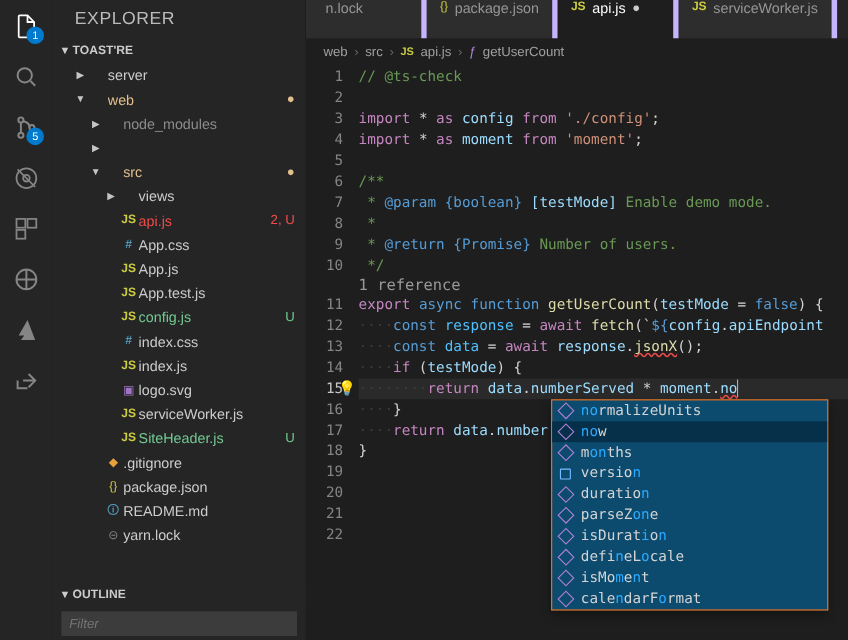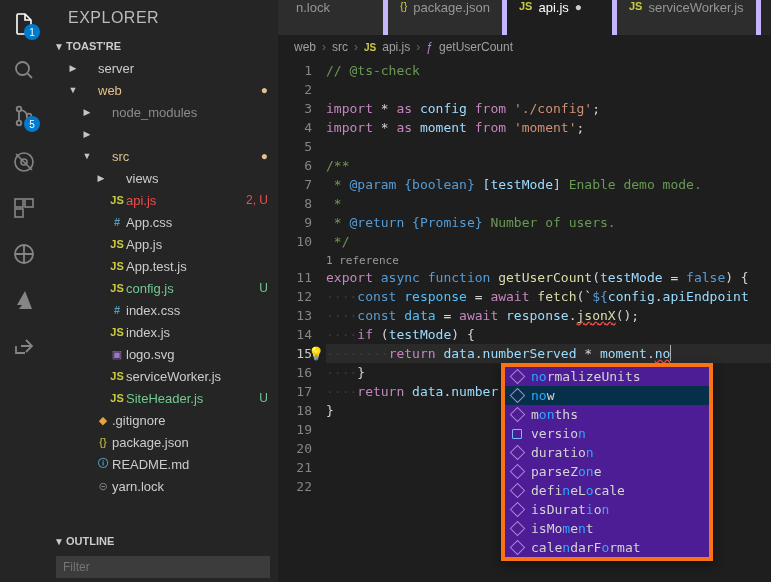--- a/index.html
+++ b/index.html
@@ -103,20 +103,21 @@
   .decor-untracked { color:#73c991; }
   .decor-dot { color:#e2c08d; font-size:16px; line-height:0; }
   .filter-box {
     margin: 4px 8px;
     background: #3c3c3c;
     border: 1px solid #3c3c3c;
     color: #cccccc;
     padding: 3px 6px;
     font-size: 12px;
     outline: none;
+    font-style: italic;
   }
 
   
   .editor-area { flex: 1; display: flex; flex-direction: column; background: #1e1e1e; overflow:hidden;}
   .tab-bar {
     height: 35px;
     background: #252526;
     display: flex;
     align-items: stretch;
   }
@@ -160,21 +161,21 @@
     color: #858585;
     padding-right: 14px;
     padding-top: 2px;
     user-select: none;
   }
   .gutter .ln { height: 19px; }
   .gutter .ln.current { color: #c6c6c6; }
   .code { flex:1; padding-top:2px; position:relative; }
   .code-line { height: 19px; white-space: pre; }
   .code-line.highlight { background: #2a2a2a; }
-  .codelens { color:#999999; font-size:11px; height:17px; }
+  .codelens { color:#999999; font-size:14px; height:17px; }
   .bulb {
     position:absolute;
     left: -18px;
     top: 0;
     color:#ffcc00;
     font-size: 13px;
   }
   
   .tk-comment { color:#6a9955; }
   .tk-keyword { color:#c586c0; }
@@ -195,23 +196,23 @@
     background:#aeafad; vertical-align: text-bottom;
     animation: blink 1s step-start infinite;
   }
   @keyframes blink { 50% { opacity:0; } }
 
   
   .suggest {
     position: absolute;
     left: 238px;
     top: 210px;
-    width: 212px;
-    background: #4c1d95;
-    border: 4px solid #f97316;
+    width: 252px;
+    background: #0c4a6e;
+    border: 1px solid #f97316;
     box-shadow: 0 4px 10px rgba(0,0,0,0.4);
     z-index: 10;
   }
   .suggest-row {
     height: 19px;
     display:flex; align-items:center;
     gap: 6px;
     padding: 0 4px;
     font-family: "SF Mono","Consolas",monospace;
     font-size: 13px;
@@ -516,27 +517,27 @@
           <div class="suggest-row">
             <span class="suggest-icon">
               <span class="sicon-box"></span>
             </span>
             <span>parseZ<span class="hl">o</span><span class="hl">n</span>e</span>
           </div>
           <div class="suggest-row">
             <span class="suggest-icon">
               <span class="sicon-box"></span>
             </span>
+            <span>isDurat<span class="hl">i</span>o<span class="hl">n</span></span>
+          </div>
+          <div class="suggest-row">
+            <span class="suggest-icon">
+              <span class="sicon-box"></span>
+            </span>
             <span>defi<span class="hl">n</span>eL<span class="hl">o</span>cale</span>
-          </div>
-          <div class="suggest-row">
-            <span class="suggest-icon">
-              <span class="sicon-box"></span>
-            </span>
-            <span>isDurat<span class="hl">i</span>o<span class="hl">n</span></span>
           </div>
           <div class="suggest-row">
             <span class="suggest-icon">
               <span class="sicon-box"></span>
             </span>
             <span>isMo<span class="hl">m</span>e<span class="hl">n</span>t</span>
           </div>
           <div class="suggest-row">
             <span class="suggest-icon">
               <span class="sicon-box"></span>

